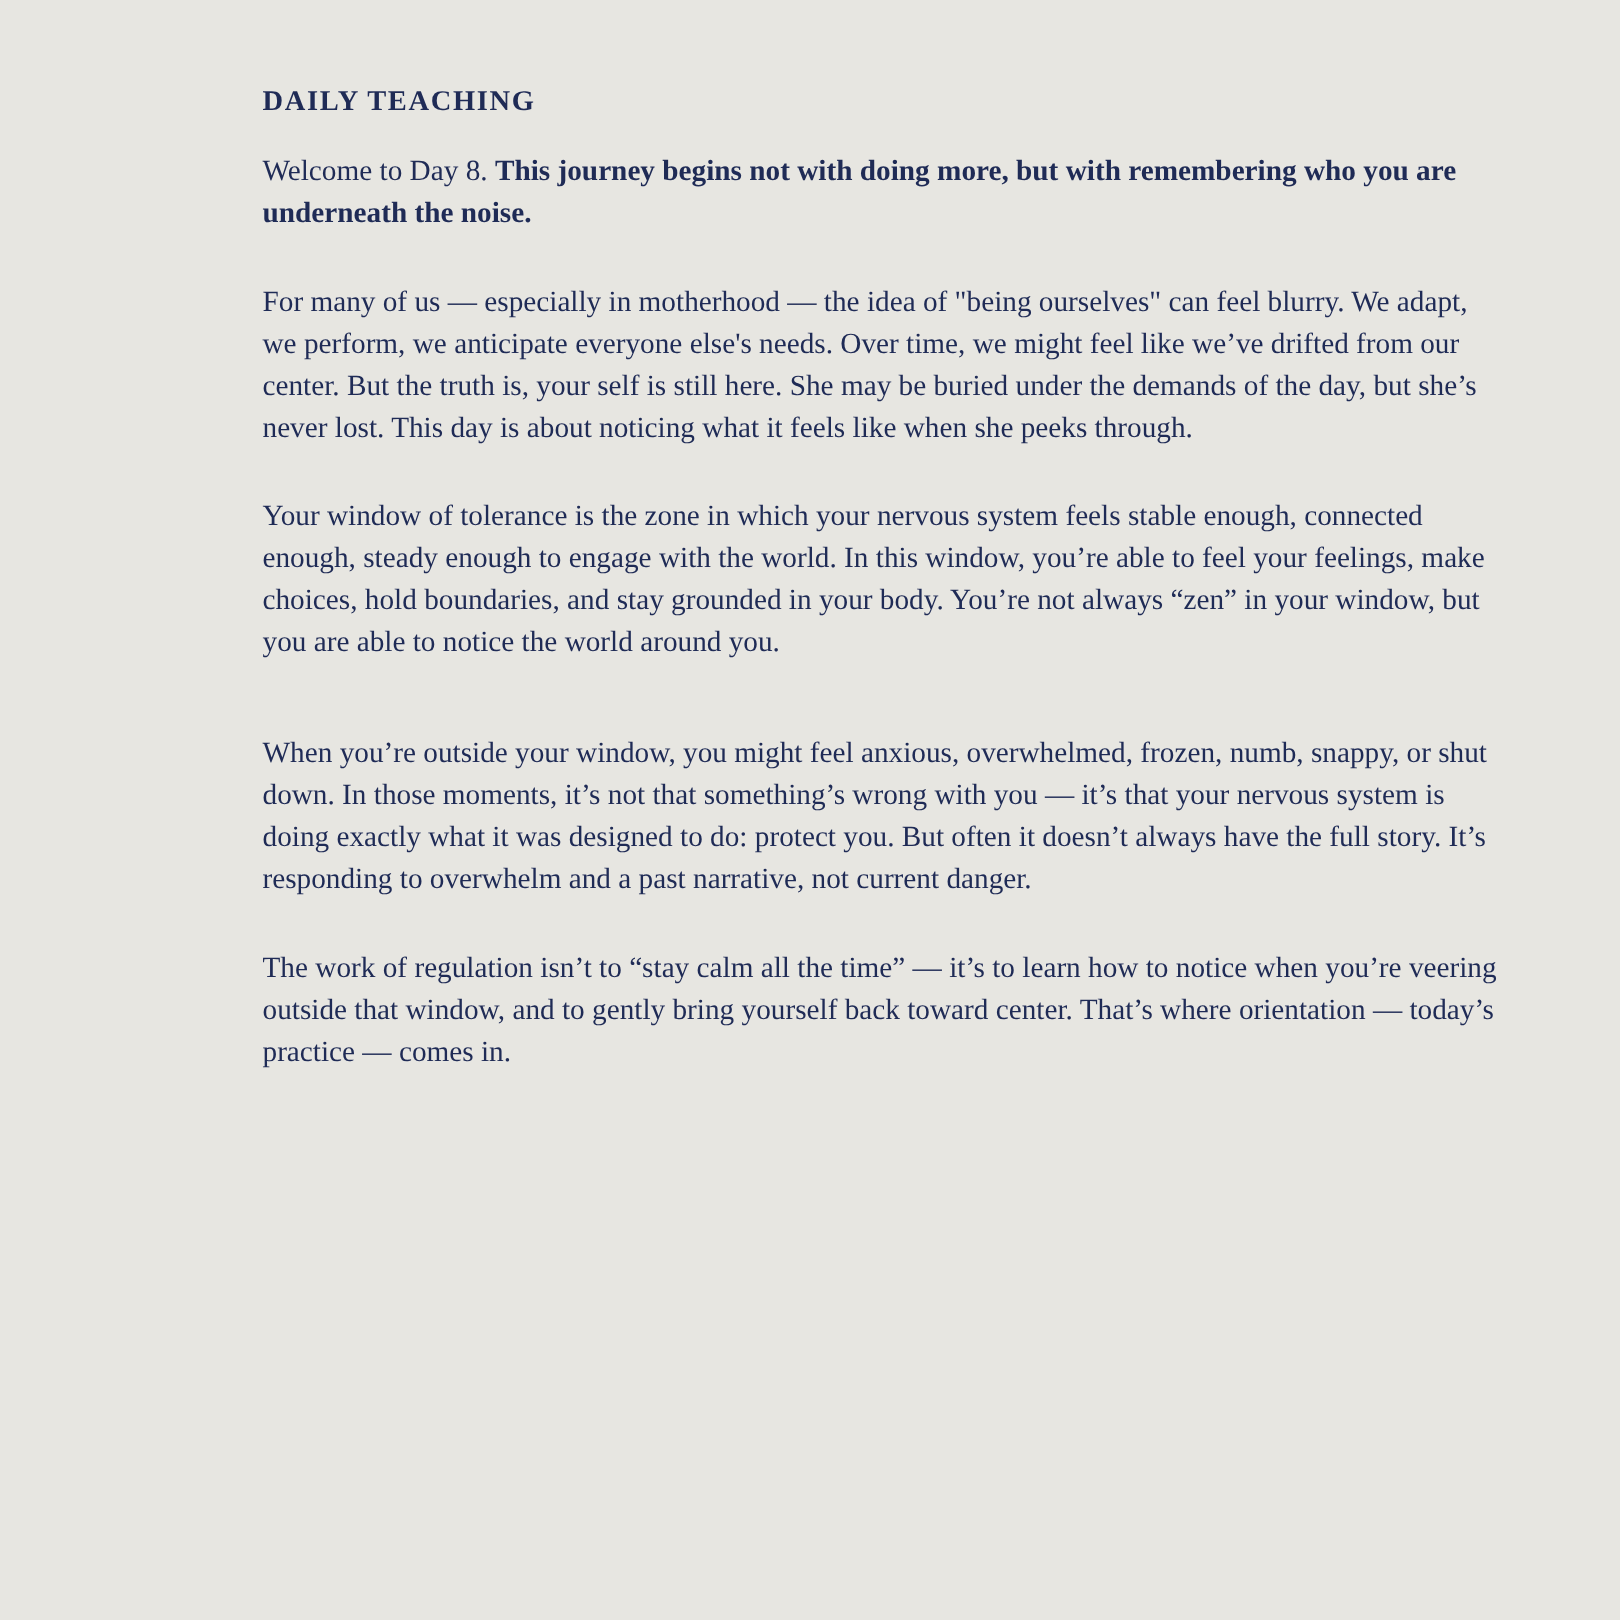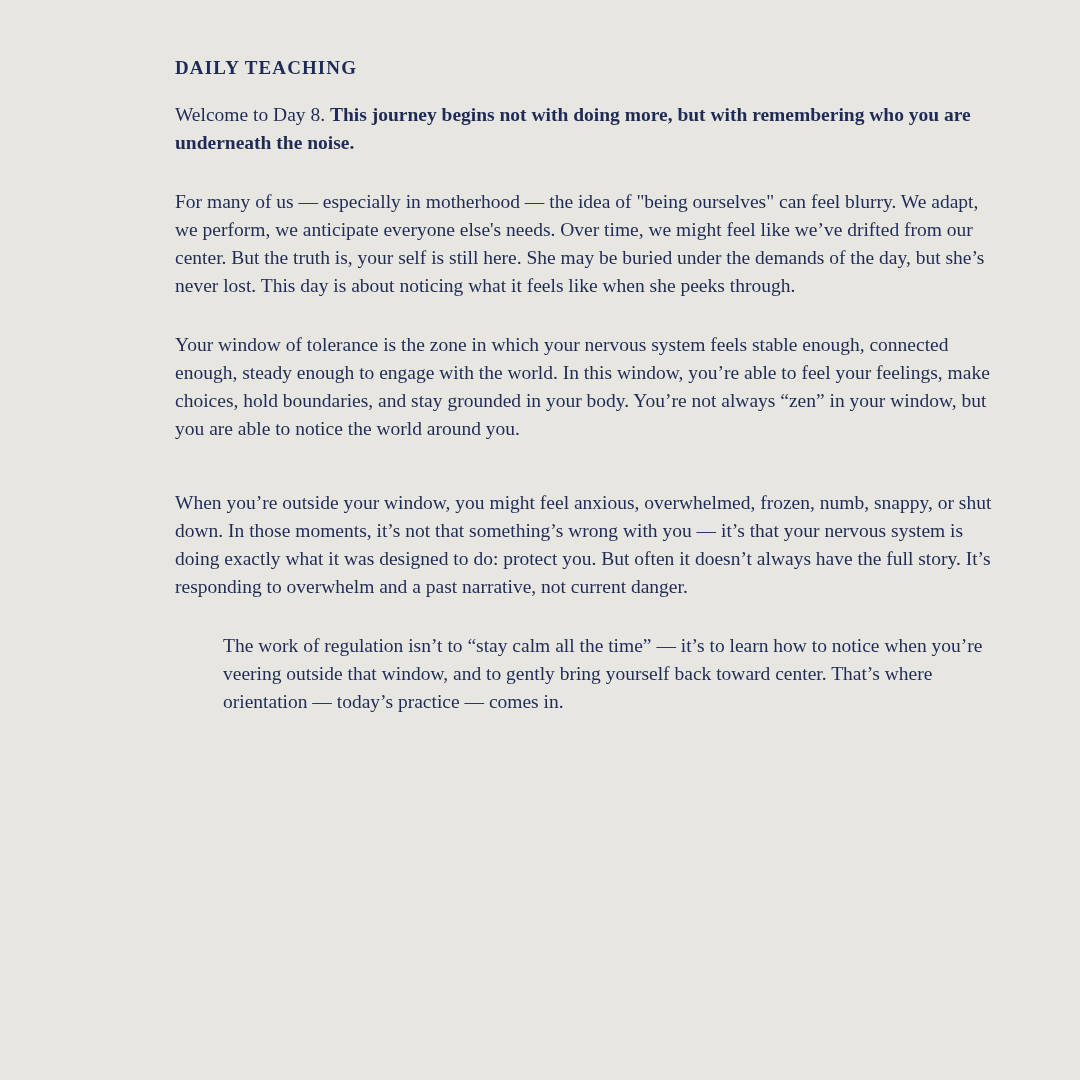--- a/index.html
+++ b/index.html
@@ -32,21 +32,20 @@
     line-height: 28px;
   }
   .para strong {
     font-weight: 700;
   }
   .para.extra-gap {
     margin-top: 46px;
   }
   .para.last {
     margin-bottom: 0;
-    margin-left: 48px;
   }
 </style>
 </head>
 <body style="background: rgb(231, 230, 225);">
 
 <main class="page">
   <article class="content" style="color: rgb(31, 43, 86);">
     <h1 class="heading">DAILY TEACHING</h1>
 
     <p class="para"><span>Welcome to Day 8. </span><strong>This journey begins not with doing more, but with remembering who you are underneath the noise.</strong></p>

